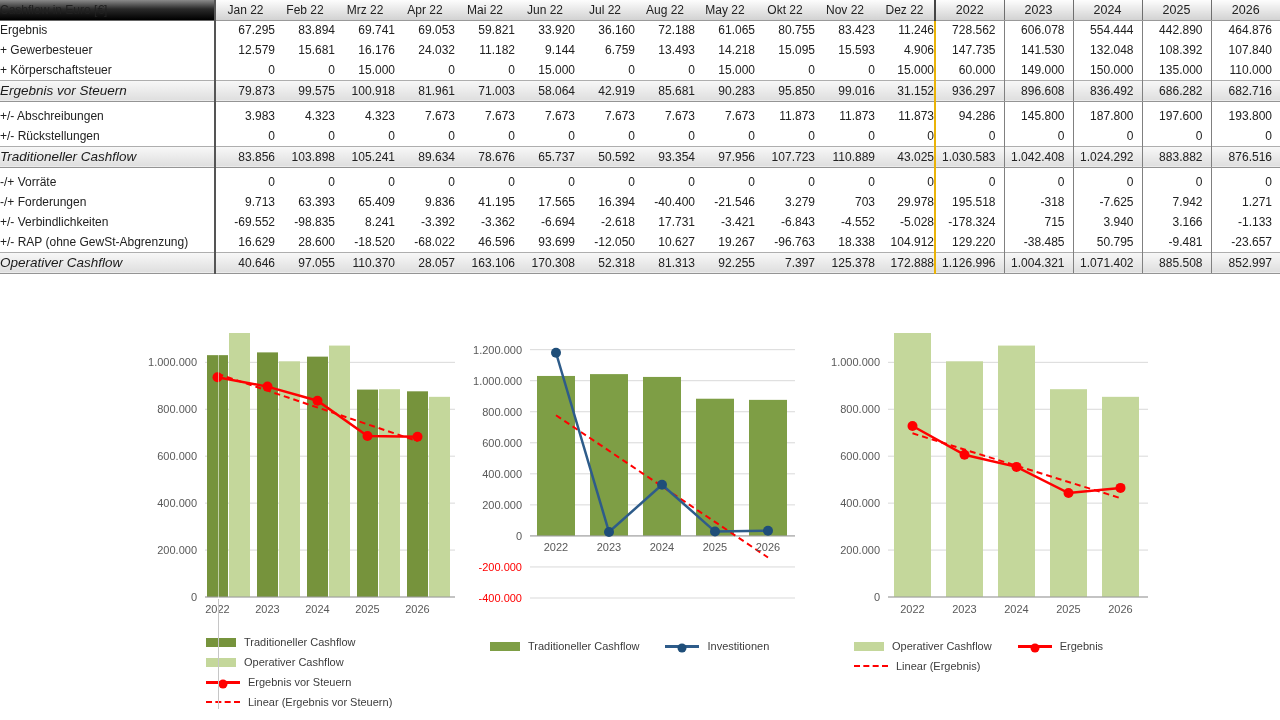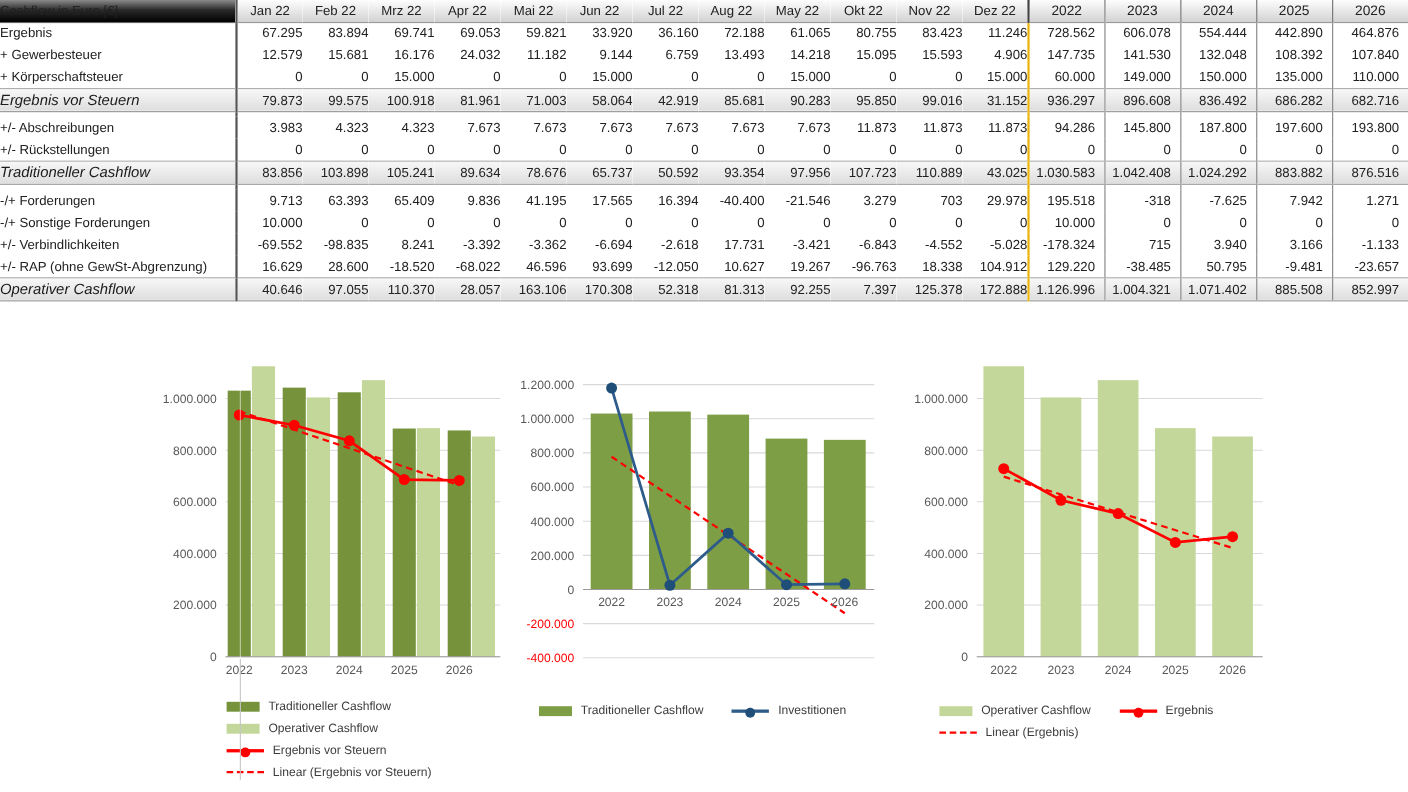--- a/index.html
+++ b/index.html
@@ -278,58 +278,58 @@
           <td class="num"></td>
           <td class="num"></td>
           <td class="num"></td>
           <td class="num year first-year"></td>
           <td class="num year"></td>
           <td class="num year"></td>
           <td class="num year"></td>
           <td class="num year"></td>
         </tr>
         <tr class="normal">
+          <td class="row-label">-/+ Vorräte</td>
+          <td class="num">0</td>
+          <td class="num">0</td>
+          <td class="num">0</td>
+          <td class="num">0</td>
+          <td class="num">0</td>
+          <td class="num">0</td>
+          <td class="num">0</td>
+          <td class="num">0</td>
+          <td class="num">0</td>
+          <td class="num">0</td>
+          <td class="num">0</td>
+          <td class="num">0</td>
+          <td class="num year first-year">0</td>
+          <td class="num year">0</td>
+          <td class="num year">0</td>
+          <td class="num year">0</td>
+          <td class="num year">0</td>
+        </tr>
+        <tr class="normal">
           <td class="row-label">-/+ Forderungen</td>
           <td class="num">9.713</td>
           <td class="num">63.393</td>
           <td class="num">65.409</td>
           <td class="num">9.836</td>
           <td class="num">41.195</td>
           <td class="num">17.565</td>
           <td class="num">16.394</td>
           <td class="num neg">-40.400</td>
           <td class="num neg">-21.546</td>
           <td class="num">3.279</td>
           <td class="num">703</td>
           <td class="num">29.978</td>
           <td class="num year first-year">195.518</td>
           <td class="num year neg">-318</td>
           <td class="num year neg">-7.625</td>
           <td class="num year">7.942</td>
           <td class="num year">1.271</td>
-        </tr>
-        <tr class="normal">
-          <td class="row-label">-/+ Sonstige Forderungen</td>
-          <td class="num">10.000</td>
-          <td class="num">0</td>
-          <td class="num">0</td>
-          <td class="num">0</td>
-          <td class="num">0</td>
-          <td class="num">0</td>
-          <td class="num">0</td>
-          <td class="num">0</td>
-          <td class="num">0</td>
-          <td class="num">0</td>
-          <td class="num">0</td>
-          <td class="num">0</td>
-          <td class="num year first-year">10.000</td>
-          <td class="num year">0</td>
-          <td class="num year">0</td>
-          <td class="num year">0</td>
-          <td class="num year">0</td>
         </tr>
         <tr class="normal">
           <td class="row-label">+/- Verbindlichkeiten</td>
           <td class="num neg">-69.552</td>
           <td class="num neg">-98.835</td>
           <td class="num">8.241</td>
           <td class="num neg">-3.392</td>
           <td class="num neg">-3.362</td>
           <td class="num neg">-6.694</td>
           <td class="num neg">-2.618</td>

